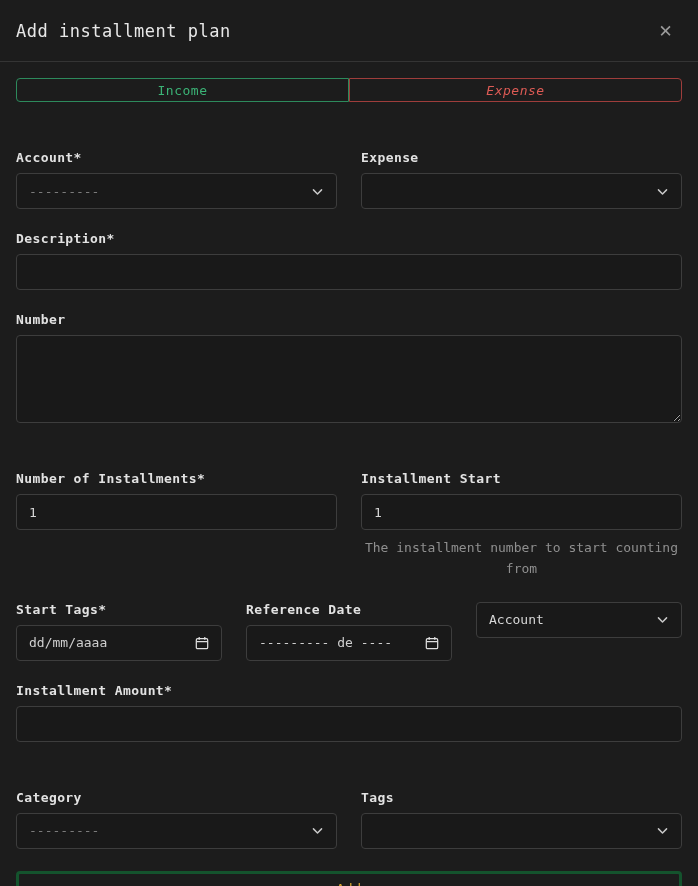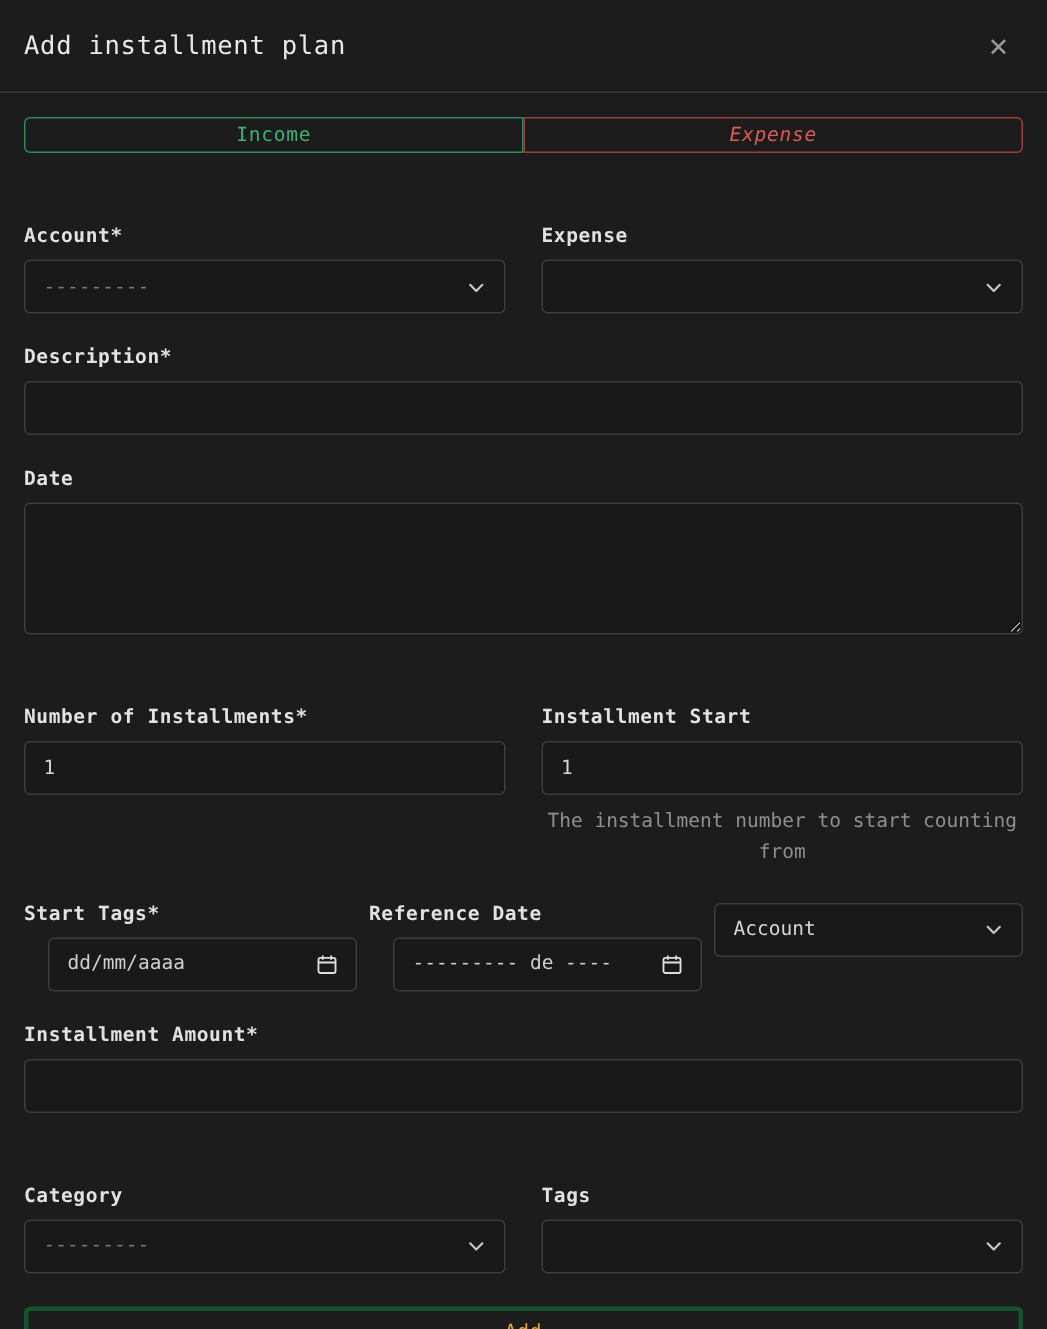--- a/index.html
+++ b/index.html
@@ -90,21 +90,21 @@
     border: 1px solid #3d3d3d;
     border-radius: 4px;
     font-family: inherit;
     font-size: 13px;
     color: #d6d6d6;
   }
   input.control { display: block; outline: none; }
   .select-control { justify-content: space-between; cursor: pointer; }
   .select-value { color: #d6d6d6; white-space: pre; min-height: 1em; }
   .dim { color: #7b7b7b; }
-  .date-control { justify-content: space-between; cursor: text; margin-left: 16px; }
+  .date-control { justify-content: space-between; cursor: text; }
   .date-text { color: #cfcfcf; white-space: pre; }
   .icon { display: inline-flex; align-items: center; }
 
   textarea.control {
     height: 88px;
     padding: 8px 12px;
     resize: both;
     display: block;
   }
 
@@ -173,21 +173,21 @@
 
     <div class="row">
       <div class="field">
         <label class="field-label">Description*</label>
         <input class="control" type="text" value="" style="">
       </div>
     </div>
 
     <div class="row">
       <div class="field">
-        <label class="field-label">Date</label>
+        <label class="field-label">Number</label>
         <textarea class="control" style=""></textarea>
       </div>
     </div>
 
     <div class="row row-2">
       <div class="field">
         <label class="field-label">Number of Installments*</label>
         <input class="control" type="text" value="1" style="">
       </div>
       <div class="field">

